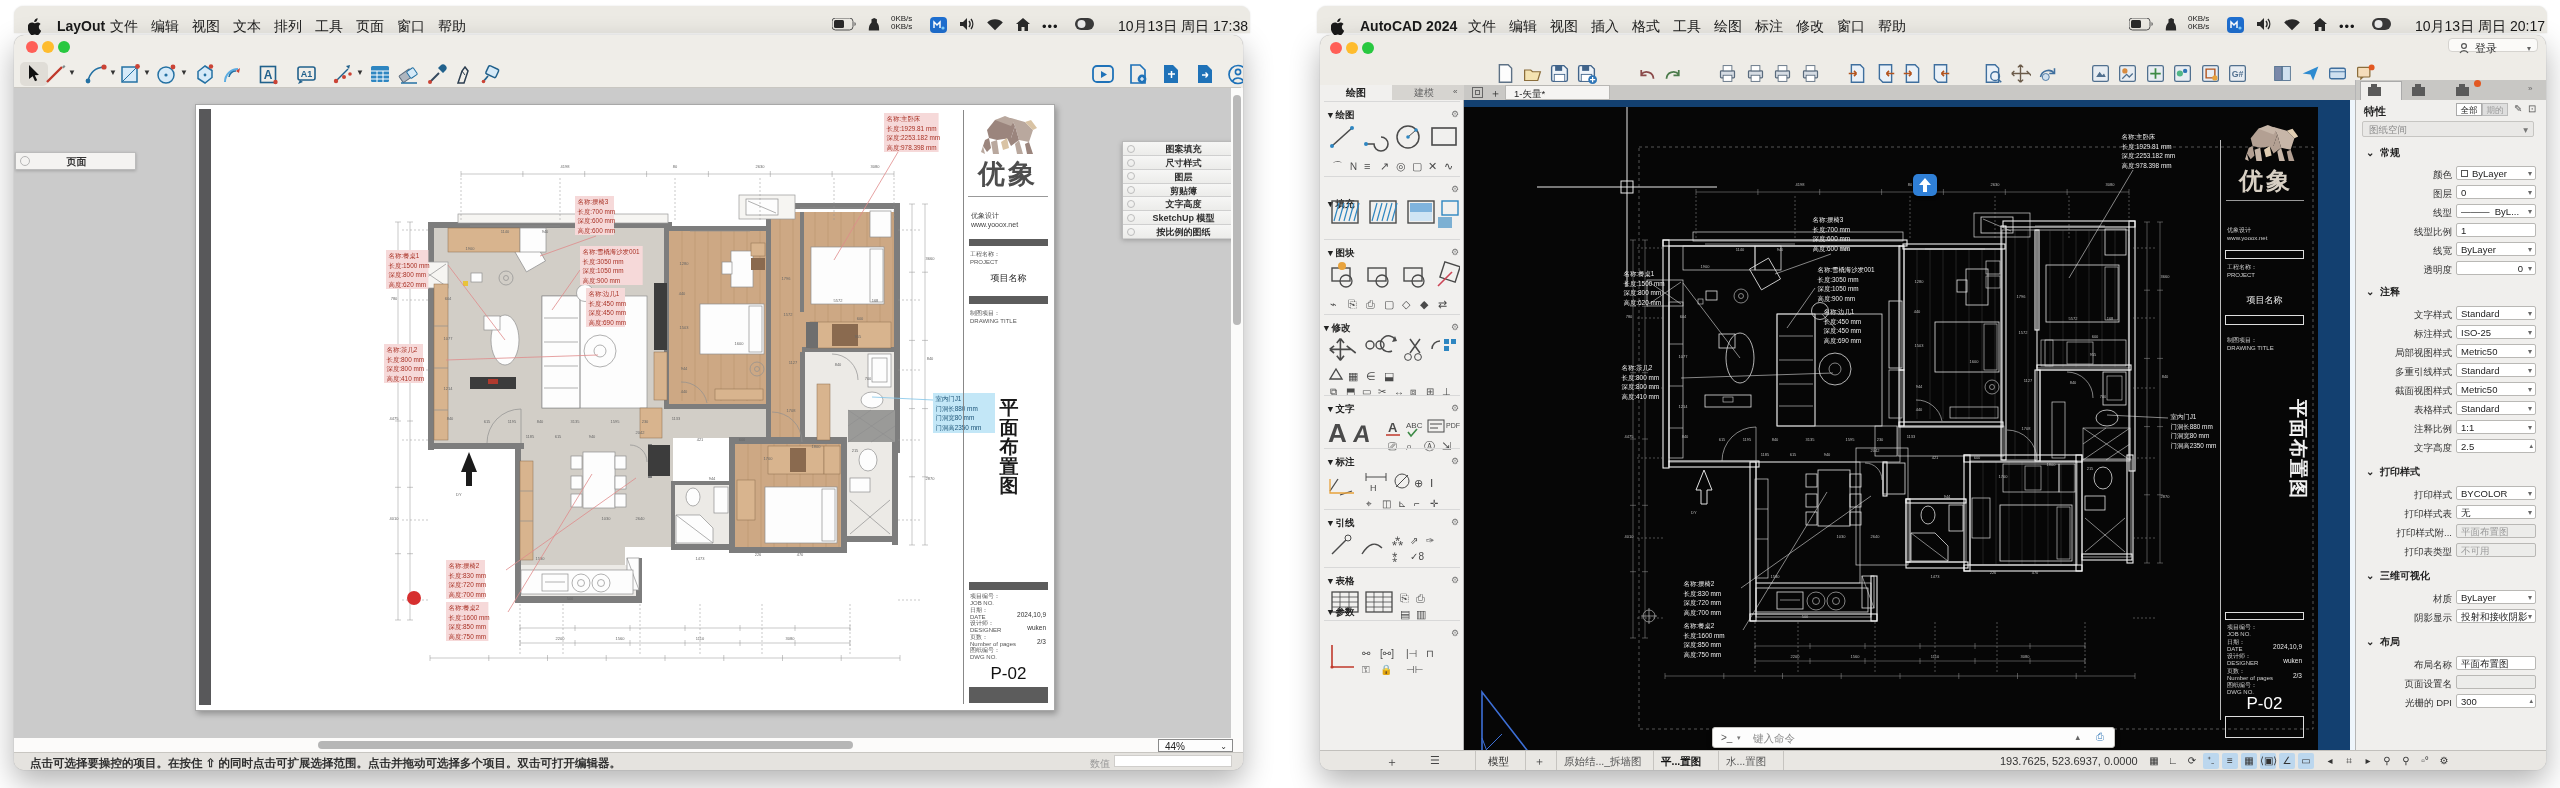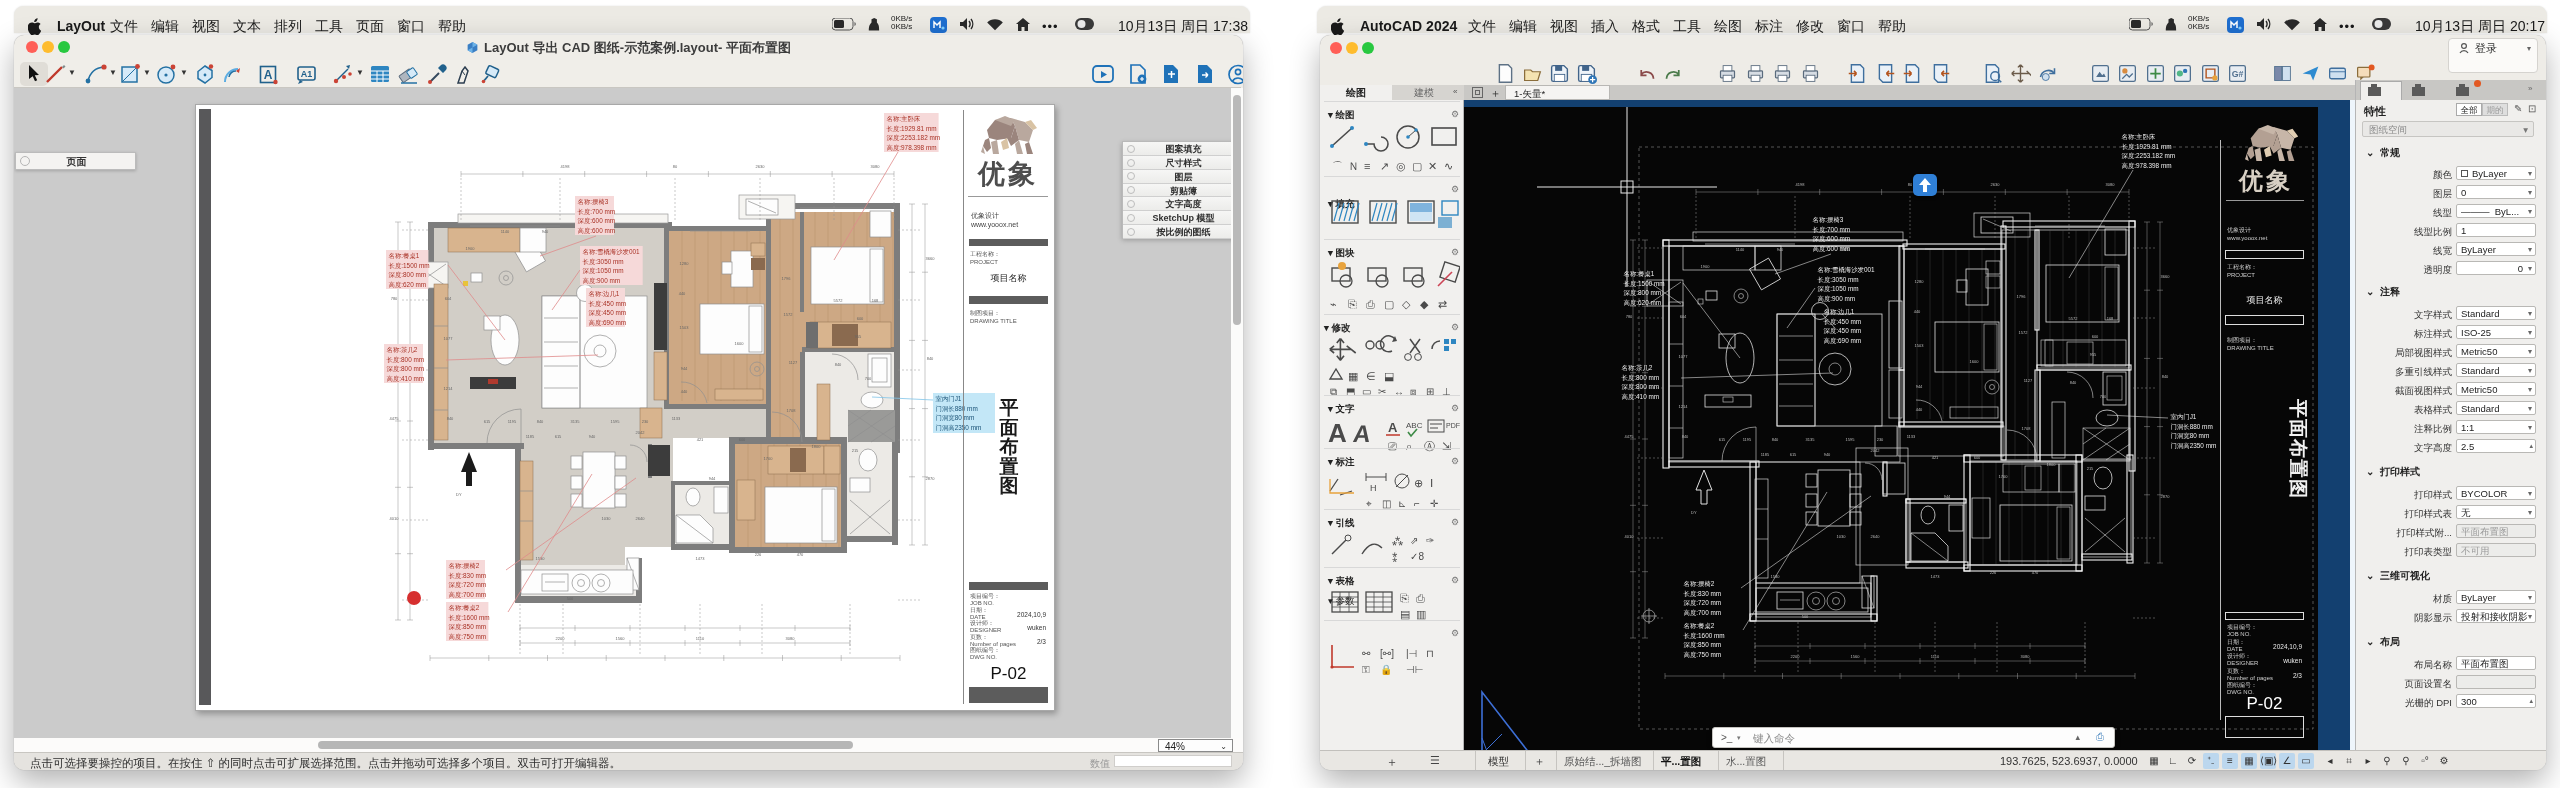--- a/index.html
+++ b/index.html
@@ -68,24 +68,20 @@
     <span style="position:absolute;left:818px;top:11px"><svg width="25" height="13" viewBox="0 0 25 13">
         <rect x="0" y="0" width="21" height="12" rx="3.5" stroke="#555" fill="none"></rect>
         <rect x="2" y="2" width="10" height="8" rx="1.5" fill="#2a2a2a"></rect>
         <path d="M22.5 4v4a2.2 2.2 0 0 0 0-4z" fill="#555"></path>
       </svg></span>
   </div>
 <div style="position:absolute;left:14px;top:35px;width:1229px;height:735px;background:#efede8;border-radius:10px;box-shadow:0 12px 30px rgba(0,0,0,.3),0 0 1px rgba(0,0,0,.4);overflow:hidden">
     <div style="position:absolute;left:12px;top:6px;width:12px;height:12px;border-radius:50%;background:#ff5f57"></div>
     <div style="position:absolute;left:28px;top:6px;width:12px;height:12px;border-radius:50%;background:#febc2e"></div>
     <div style="position:absolute;left:44px;top:6px;width:12px;height:12px;border-radius:50%;background:#28c840"></div>
-    <div style="position:absolute;left:0;top:0;width:100%;height:25px;text-align:center;font-size:13px;font-weight:600;color:#3c3c3c;line-height:26px"><svg width="13" height="13" viewBox="0 0 24 24" style="vertical-align:-2px;margin-right:5px">
-        <path d="M12 2l9 5v10l-9 5-9-5V7z" fill="#3b7fc4"></path>
-        <path d="M12 2v10l9-5zM12 12l-9 5 9 5z" fill="#6db3e8"></path>
-      </svg>LayOut 导出 CAD 图纸-示范案例.layout- 平面布置图</div>
     <div style="position:absolute;left:0px;top:25px;width:1227px;height:28px;background:#f0eee9;border-bottom:1px solid #c9c7c2"></div>
     <div style="position:absolute;left:6px;top:27px;width:28px;height:24px;background:#e0ddd7;border-radius:5px"></div>
     <svg style="position:absolute;left:14px;top:30px" width="13" height="17" viewBox="0 0 13 17">
       <path d="M1 0l10 10-4.2.3 2.4 5-2.2 1-2.3-5L1 14z" fill="#111"></path>
     </svg>
     <svg style="position:absolute;left:30px;top:28px" width="22" height="23" viewBox="0 0 22 23">
       <line x1="3" y1="19" x2="18" y2="4" stroke="#c0392b" stroke-width="2.4"></line>
       <path d="M18 4l2-2 1.5 1.5-2 2z" fill="#7f8c8d"></path>
     </svg>
     <span style="position:absolute;left:54px;top:33px;font-size:8px;color:#333">▼</span>
@@ -633,21 +629,21 @@
           </div>
         </div>
         <div style="position:absolute;left:1231px;top:88px;width:12px;height:650px;background:#fbfbfa"></div>
         <div style="position:absolute;left:1233px;top:95px;width:8px;height:230px;background:#b9b9b9;border-radius:4px"></div>
       </div>
     </div>
     <div style="position:absolute;left:0;top:703px;width:1229px;height:14px;background:#fcfbfa"></div>
     <div style="position:absolute;left:304px;top:706px;width:535px;height:8px;background:#b6b6b6;border-radius:4px"></div>
     <div style="position:absolute;left:1144px;top:704px;width:75px;height:13px;background:#fdfdfd;border:1px solid #8a8a8a;font-size:10px;color:#222;line-height:13px;padding-left:6px">44%<span style="position:absolute;right:5px;top:0px;font-size:8px;color:#333">⌄</span></div>
     <div style="position:absolute;left:0;top:717px;width:1229px;height:18px;background:#e5e3df;border-top:1px solid #c8c6c1">
-      <div style="position:absolute;left:16px;top:3px;font-size:11.5px;font-weight:400;color:#2e2e2e">点击可选择要操控的项目。在按住 ⇧ 的同时点击可扩展选择范围。点击并拖动可选择多个项目。双击可打开编辑器。</div>
+      <div style="position:absolute;left:16px;top:3px;font-size:11.5px;font-weight:700;color:#2e2e2e">点击可选择要操控的项目。在按住 ⇧ 的同时点击可扩展选择范围。点击并拖动可选择多个项目。双击可打开编辑器。</div>
       <div style="position:absolute;left:1076px;top:4px;font-size:10px;color:#9a9a9a">数值</div>
       <div style="position:absolute;left:1100px;top:2px;width:118px;height:12px;background:#fff;border:1px solid #d0cecb"></div>
     </div>
   </div>
 <div style="position:absolute;left:1317px;top:6px;width:1230px;height:27px;background:#eceae4;border-radius:9px 9px 0 0;box-shadow:0 0 2px rgba(0,0,0,.12)">
     <svg style="position:absolute;left:14px;top:12px" width="15" height="17" viewBox="0 0 15 17">
       <path d="M10.8 9.1c0-2 1.7-3 1.8-3.1-1-1.4-2.5-1.6-3-1.6-1.3-.1-2.5.8-3.1.8-.6 0-1.6-.8-2.7-.7C2.4 4.5 1.1 5.3.4 6.6c-1.5 2.6-.4 6.4 1.1 8.5.7 1 1.5 2.2 2.6 2.1 1-.1 1.4-.7 2.7-.7 1.3 0 1.6.7 2.7.7 1.1 0 1.8-1 2.5-2.1.8-1.2 1.1-2.4 1.1-2.4s-2.2-.9-2.3-3.6zM8.7 2.9c.6-.7 1-1.7.9-2.7-.9 0-1.9.6-2.5 1.3-.5.6-1 1.6-.9 2.6 1 .1 2-.5 2.5-1.2z" fill="#1a1a1a"></path>
     </svg>
     <span style="position:absolute;left:43px;top:12px;font-size:14px;font-weight:700;color:#1a1a1a;letter-spacing:0">AutoCAD 2024</span>
     <span style="position:absolute;left:151px;top:12px;font-size:14px;font-weight:400;color:#1a1a1a;letter-spacing:0">文件</span>
@@ -689,21 +685,21 @@
     <span style="position:absolute;left:812px;top:11px"><svg width="25" height="13" viewBox="0 0 25 13">
         <rect x="0" y="0" width="21" height="12" rx="3.5" stroke="#555" fill="none"></rect>
         <rect x="2" y="2" width="10" height="8" rx="1.5" fill="#2a2a2a"></rect>
         <path d="M22.5 4v4a2.2 2.2 0 0 0 0-4z" fill="#555"></path>
       </svg></span>
   </div>
 <div style="position:absolute;left:1320px;top:35px;width:1226px;height:735px;background:#eeece7;border-radius:10px;box-shadow:0 12px 30px rgba(0,0,0,.3),0 0 1px rgba(0,0,0,.4);overflow:hidden">
     <div style="position:absolute;left:10px;top:7px;width:12px;height:12px;border-radius:50%;background:#ff5f57"></div>
     <div style="position:absolute;left:26px;top:7px;width:12px;height:12px;border-radius:50%;background:#febc2e"></div>
     <div style="position:absolute;left:42px;top:7px;width:12px;height:12px;border-radius:50%;background:#28c840"></div>
-    <div style="position:absolute;left:1128px;top:3px;width:90px;height:35px;background:#fbfaf8;border:1px solid #d5d3cf;border-radius:4px;font-size:11px;color:#333;line-height:19px"><svg width="10" height="11" viewBox="0 0 10 11" style="margin-left:10px;vertical-align:-2px">
+    <div style="position:absolute;left:1128px;top:3px;width:90px;height:14px;background:#fbfaf8;border:1px solid #d5d3cf;border-radius:4px;font-size:11px;color:#333;line-height:19px"><svg width="10" height="11" viewBox="0 0 10 11" style="margin-left:10px;vertical-align:-2px">
         <circle cx="5" cy="3" r="2.4" fill="none" stroke="#555" stroke-width="1.2"></circle>
         <path d="M1 10a4.5 4.5 0 0 1 8 0" fill="none" stroke="#555" stroke-width="1.2"></path>
       </svg><span style="margin-left:6px">登录</span><span style="position:absolute;right:6px;font-size:8px;color:#666">▾</span></div>
     <svg style="position:absolute;left:175px;top:28px" width="21" height="21" viewBox="0 0 24 24">
       <path d="M5 2h10l4 4v16H5z" fill="#fdfdfd" stroke="#5d7185" stroke-width="1.6"></path>
     </svg>
     <svg style="position:absolute;left:202px;top:28px" width="21" height="21" viewBox="0 0 24 24">
       <path d="M3 8h7l2 2h9l-3 10H3z" fill="#f4e3b2" stroke="#8a6d3b" stroke-width="1.4"></path>
     </svg>
     <svg style="position:absolute;left:229px;top:28px" width="21" height="21" viewBox="0 0 24 24">
@@ -1424,21 +1420,21 @@
         <line x1="40" y1="9" x2="66" y2="9" stroke="#4a4a4a" stroke-width=".8"></line>
         <line x1="40" y1="14" x2="66" y2="14" stroke="#4a4a4a" stroke-width=".8"></line>
         <line x1="40" y1="19" x2="66" y2="19" stroke="#4a4a4a" stroke-width=".8"></line>
         <line x1="48" y1="4" x2="48" y2="24" stroke="#4a4a4a" stroke-width=".8"></line>
         <line x1="57" y1="4" x2="57" y2="24" stroke="#4a4a4a" stroke-width=".8"></line>
         <text x="74" y="14" font-size="11" fill="#4a4a4a">⎘</text>
         <text x="90" y="14" font-size="11" fill="#4a4a4a">⎙</text>
         <text x="74" y="30" font-size="11" fill="#4a4a4a">▤</text>
         <text x="90" y="30" font-size="11" fill="#4a4a4a">▥</text>
       </svg>
-      <div style="position:absolute;left:8px;top:510px;font-size:9.5px;font-weight:400;color:#222">▾ 参数</div>
+      <div style="position:absolute;left:8px;top:521px;font-size:9.5px;font-weight:700;color:#222">▾ 参数</div>
       <div style="position:absolute;left:131px;top:543px;font-size:9px;color:#777">⚙</div>
       <div style="position:absolute;left:4px;top:535px;width:136px;height:1px;background:#d8d8d8"></div>
       <svg style="position:absolute;left:6px;top:556px" width="134" height="60" viewBox="0 0 134 60">
         <path d="M6 4v22h22" fill="none" stroke="#c0392b" stroke-width="1.6"></path>
         <circle cx="6" cy="26" r="1.6" fill="#c0392b"></circle>
         <text x="36" y="16" font-size="10" fill="#4a4a4a">⚯</text>
         <text x="54" y="16" font-size="10" fill="#4a4a4a">[⚯]</text>
         <text x="80" y="16" font-size="10" fill="#4a4a4a">|⊣</text>
         <text x="100" y="16" font-size="10" fill="#4a4a4a">⊓</text>
         <text x="36" y="32" font-size="10" fill="#4a4a4a">⚿</text>

